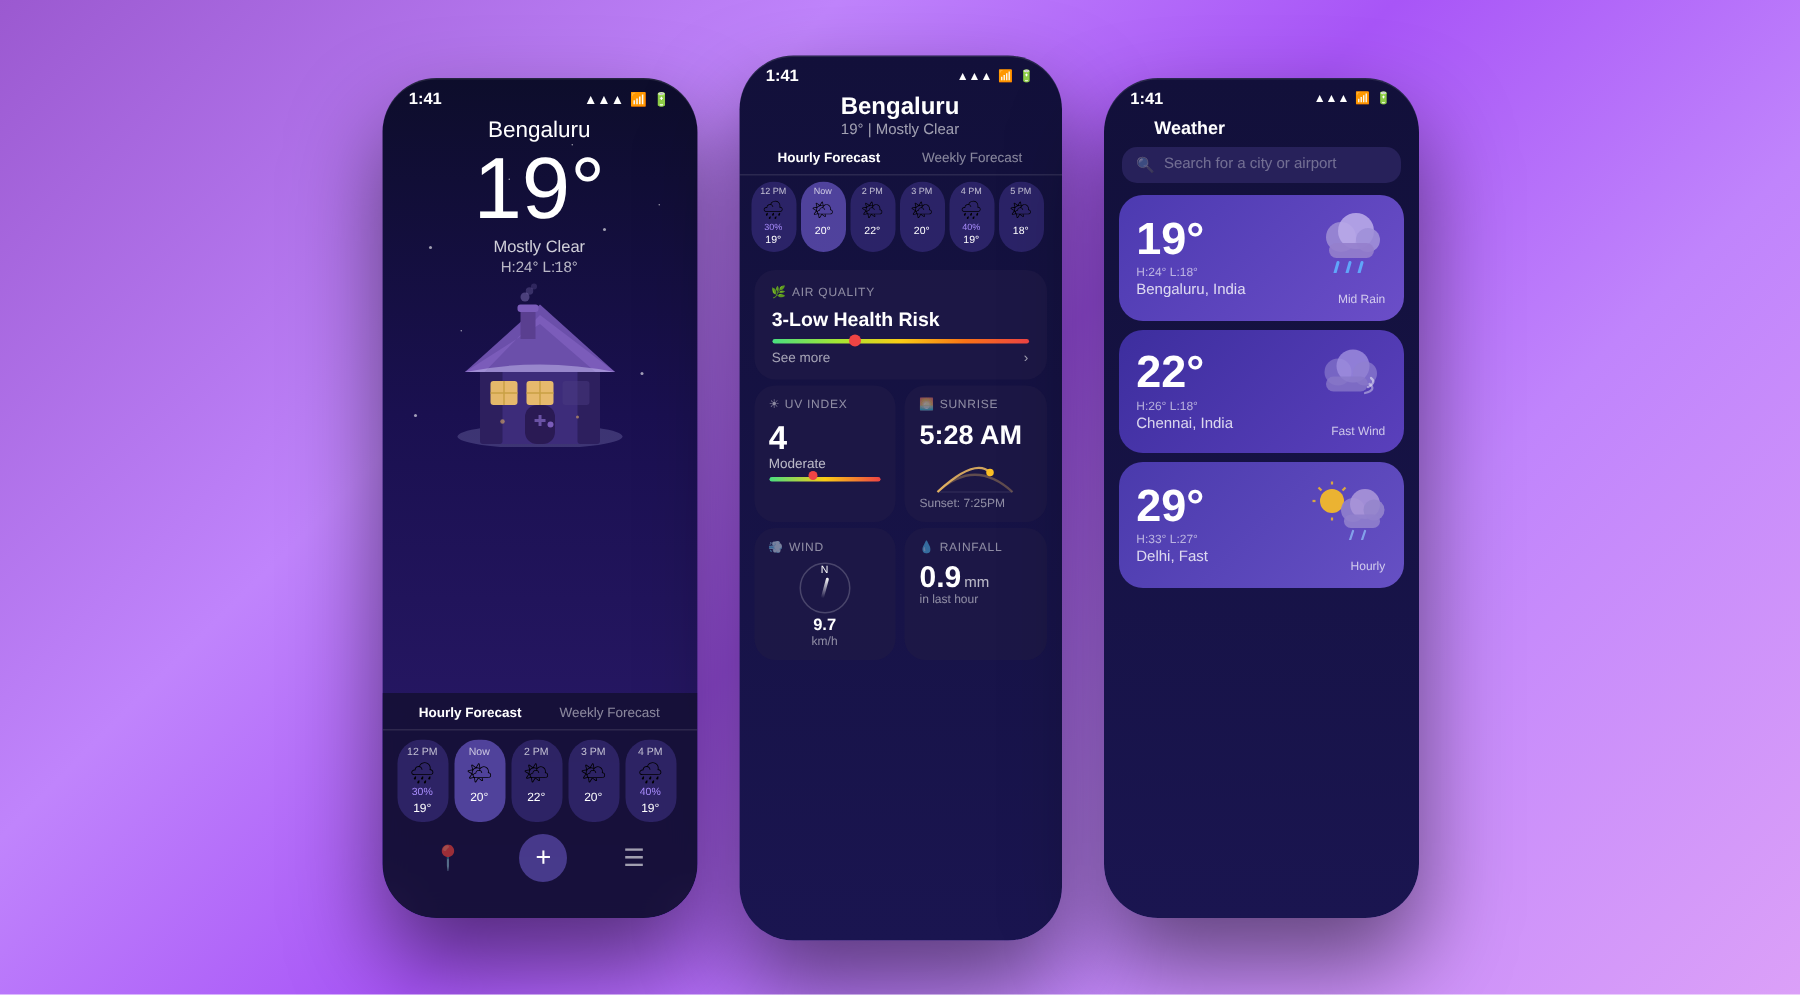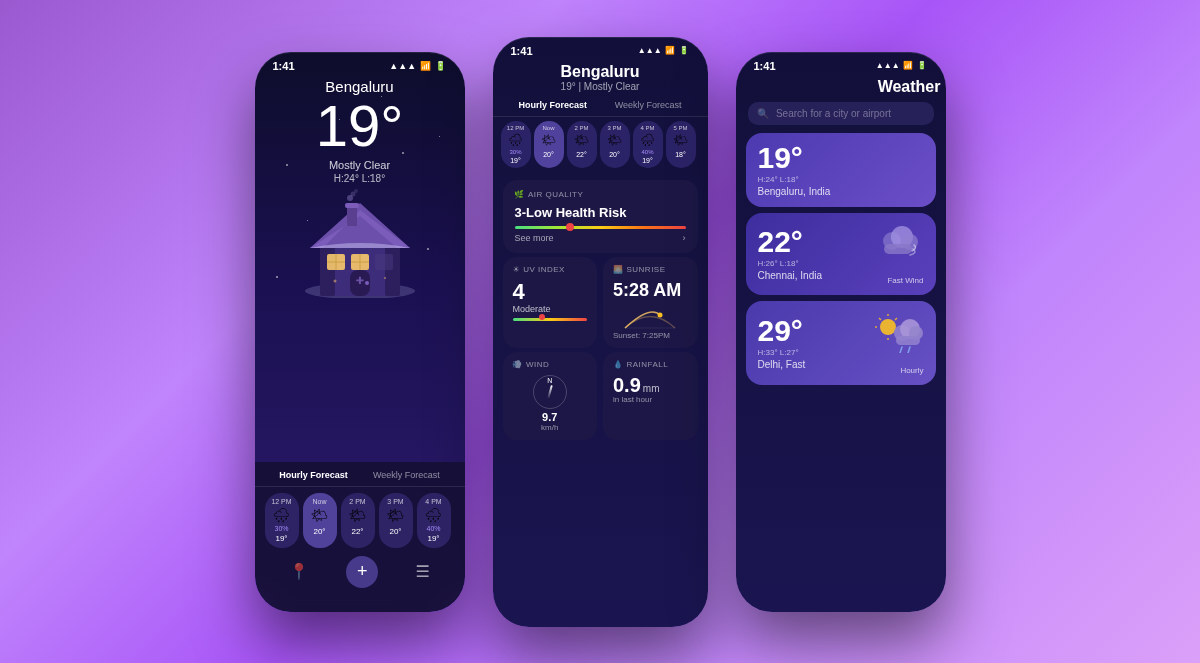--- a/index.html
+++ b/index.html
@@ -402,25 +402,25 @@
       font-size: 8px;
       color: rgba(255,255,255,0.5);
     }
 
     
     .phone3 {
       background: linear-gradient(180deg, #12103a 0%, #1a1550 100%);
     }
 
     .weather-title {
-      font-size: 16px;
+      font-size: 12px;
       color: white;
       font-weight: 600;
-      text-align: right;
-      padding: 2px 5px 6px;
+      text-align: left;
+      padding: 2px 34px 6px;
     }
 
     .search-bar {
       margin: 0 12px 8px;
       background: rgba(60,50,120,0.5);
       border-radius: 10px;
       padding: 6px 10px;
       display: flex;
       align-items: center;
       gap: 6px;
@@ -775,20 +775,36 @@
 
       <div class="weather-list-item">
         <div class="wl-left">
           <div class="wl-temp">19°</div>
           <div class="wl-hilo">
             <span>H:24°</span>
             <span>L:18°</span>
           </div>
           <div class="wl-city">Bengaluru, India</div>
         </div>
+        <div class="wl-right">
+          <span class="wl-icon">
+            
+            <svg width="50" height="42" viewBox="0 0 50 42">
+              <circle cx="20" cy="18" r="10" fill="#9b89d4" opacity="0.9"></circle>
+              <circle cx="30" cy="14" r="12" fill="#b8a8e8" opacity="0.9"></circle>
+              <circle cx="38" cy="20" r="8" fill="#a090d8" opacity="0.9"></circle>
+              <rect x="12" y="22" width="30" height="10" rx="5" fill="#9580cc" opacity="0.9"></rect>
+
+              <line x1="18" y1="35" x2="16" y2="42" stroke="#60a5fa" stroke-width="2" stroke-linecap="round"></line>
+              <line x1="26" y1="35" x2="24" y2="42" stroke="#60a5fa" stroke-width="2" stroke-linecap="round"></line>
+              <line x1="34" y1="35" x2="32" y2="42" stroke="#60a5fa" stroke-width="2" stroke-linecap="round"></line>
+            </svg>
+          </span>
+          <div class="wl-desc">Mid Rain</div>
+        </div>
       </div>
 
       <div class="weather-list-item">
         <div class="wl-left">
           <div class="wl-temp">22°</div>
           <div class="wl-hilo">
             <span>H:26°</span>
             <span>L:18°</span>
           </div>
           <div class="wl-city">Chennai, India</div>

